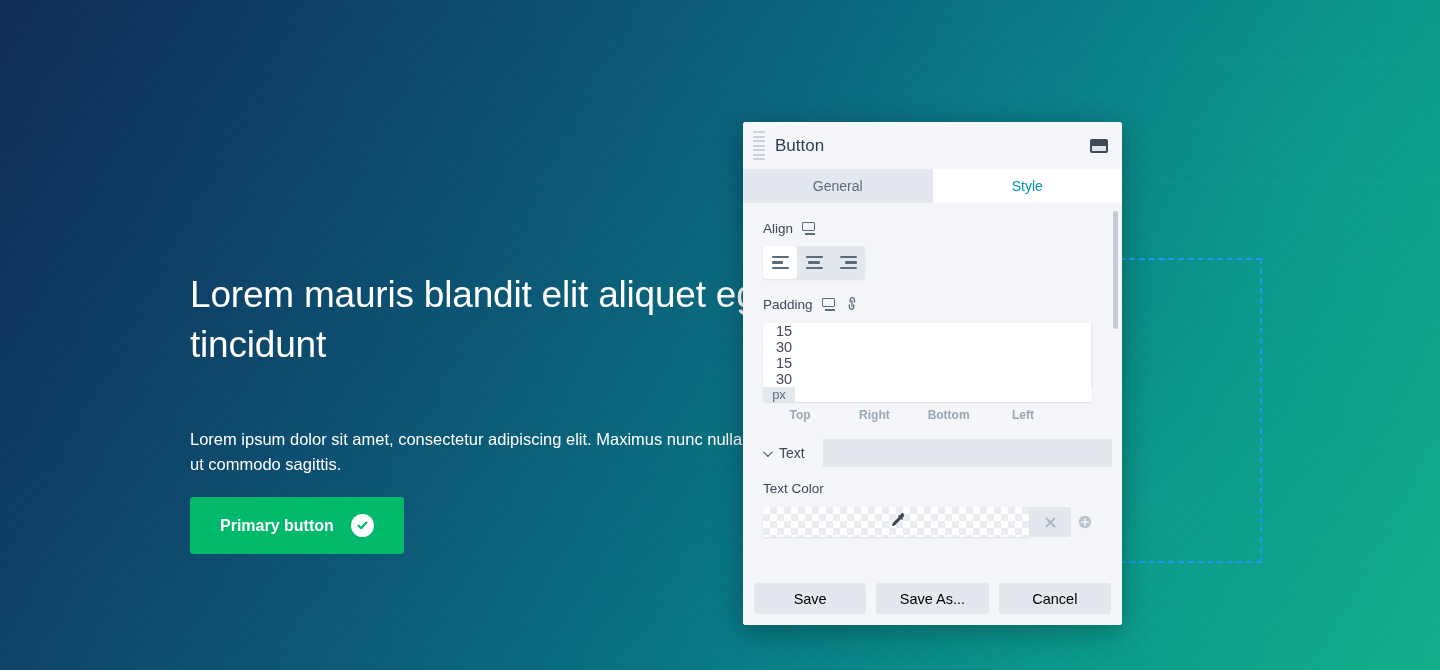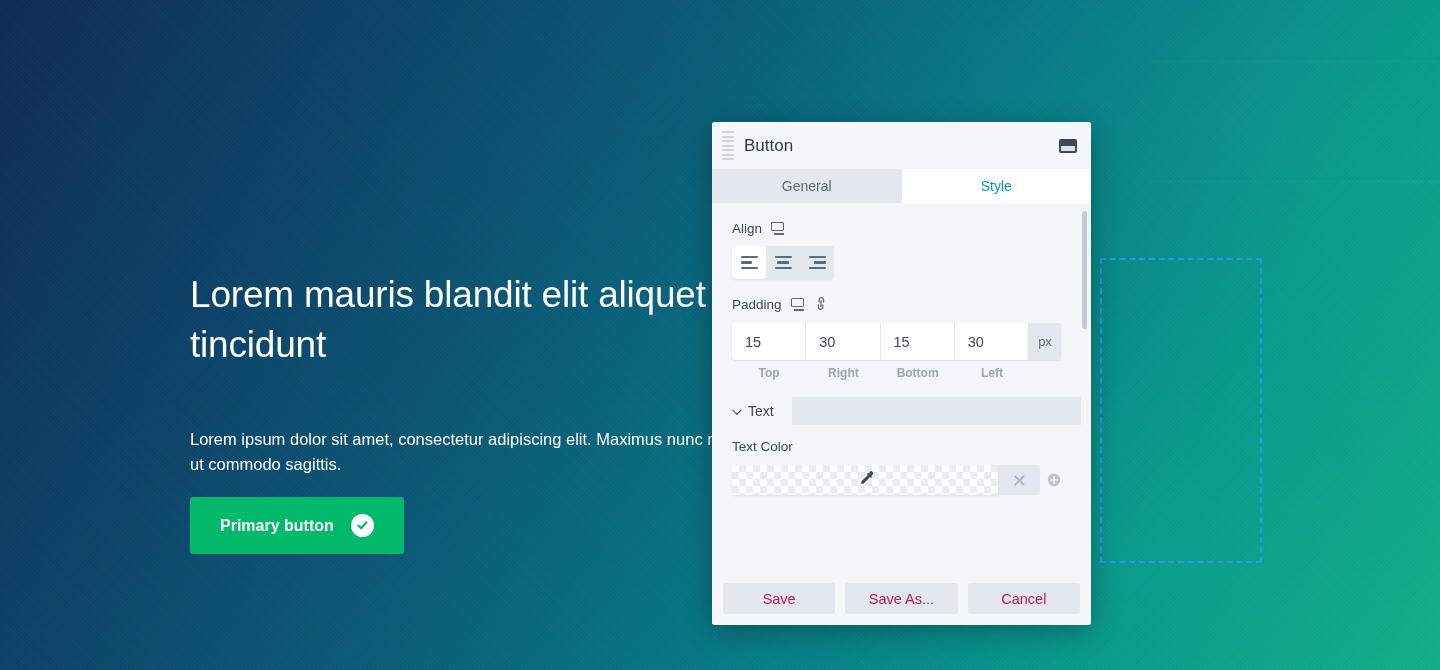--- a/index.html
+++ b/index.html
@@ -84,21 +84,21 @@
   }
 
   
   #selection-box {
     position:absolute; left:1100px; top:258px; width:162px; height:305px;
     border:2px dashed #2196f3; z-index:6; pointer-events:none;
   }
 
   
   #panel {
-    position:absolute; left:712px; top:122px; width:379px; height:503px;
+    position:absolute; left:743px; top:122px; width:379px; height:503px;
     background:#f4f6f9; border-radius:3px; z-index:20;
     box-shadow:0 6px 28px rgba(0,0,0,.30);
     display:flex; flex-direction:column; overflow:hidden;
   }
   #panel-header {
     height:47px; background:#f4f6f9; display:flex; align-items:center;
     padding:0 14px 0 10px; flex:0 0 auto;
   }
   .drag-handle { width:12px; display:flex; flex-direction:column; gap:2.5px; cursor:move; }
   .drag-handle i { display:block; height:2px; background:#c9d2dd; border-radius:1px; }
@@ -153,21 +153,21 @@
   .align-btn .bars { width:17px; display:flex; flex-direction:column; gap:3px; }
   .align-btn .bars i { height:2.6px; background:#5b6b7c; border-radius:1px; display:block; }
   .align-btn .bars i:nth-child(1){ width:100%; }
   .align-btn .bars i:nth-child(2){ width:65%; }
   .align-btn .bars i:nth-child(3){ width:100%; }
   .align-btn.center .bars i { margin:0 auto; }
   .align-btn.right .bars i { margin-left:auto; }
 
   #padding-inputs {
     margin-top:10px; display:flex; background:#fff; border-radius:3px;
-    box-shadow:0 1px 2px rgba(40,60,90,.13); overflow:hidden;
+    box-shadow:0 1px 2px rgba(40,60,90,.13); overflow:hidden;flex-direction:column;
   }
   .pad-in {
     flex:1; height:37px; border:none; border-right:1px solid #e3e8ee;
     padding:0 13px; font-size:14.5px; color:#3c4858; font-family:inherit;
     background:#fff; outline:none; min-width:0;
   }
   #pad-unit {
     width:32px; display:flex; align-items:center; justify-content:center;
     background:#e3e8ee; font-size:13px; color:#5b6b7c; cursor:pointer;
   }
@@ -207,21 +207,21 @@
   
   #scrollbar { position:absolute; right:4px; top:8px; width:5px; height:calc(100% - 16px); }
   #scroll-thumb { position:absolute; top:0; width:5px; height:118px; background:#c3ccd6; border-radius:3px; }
 
   #panel-footer {
     flex:0 0 auto; height:46px; background:#f4f6f9; display:flex; gap:10px;
     padding:4px 11px 11px 11px;
   }
   .foot-btn {
     flex:1; background:#e3e8ee; border:none; border-radius:3px;
-    font-family:inherit; font-size:14.5px; color:#be185d; cursor:pointer;
+    font-family:inherit; font-size:14.5px; color:#000000; cursor:pointer;
   }
 </style>
 </head>
 <body>
 
 <div id="hero">
   <div class="photo-layer pl1"></div>
   <div class="photo-layer pl2"></div>
   <div class="photo-layer pl3"></div>
   <div class="tint"></div>

